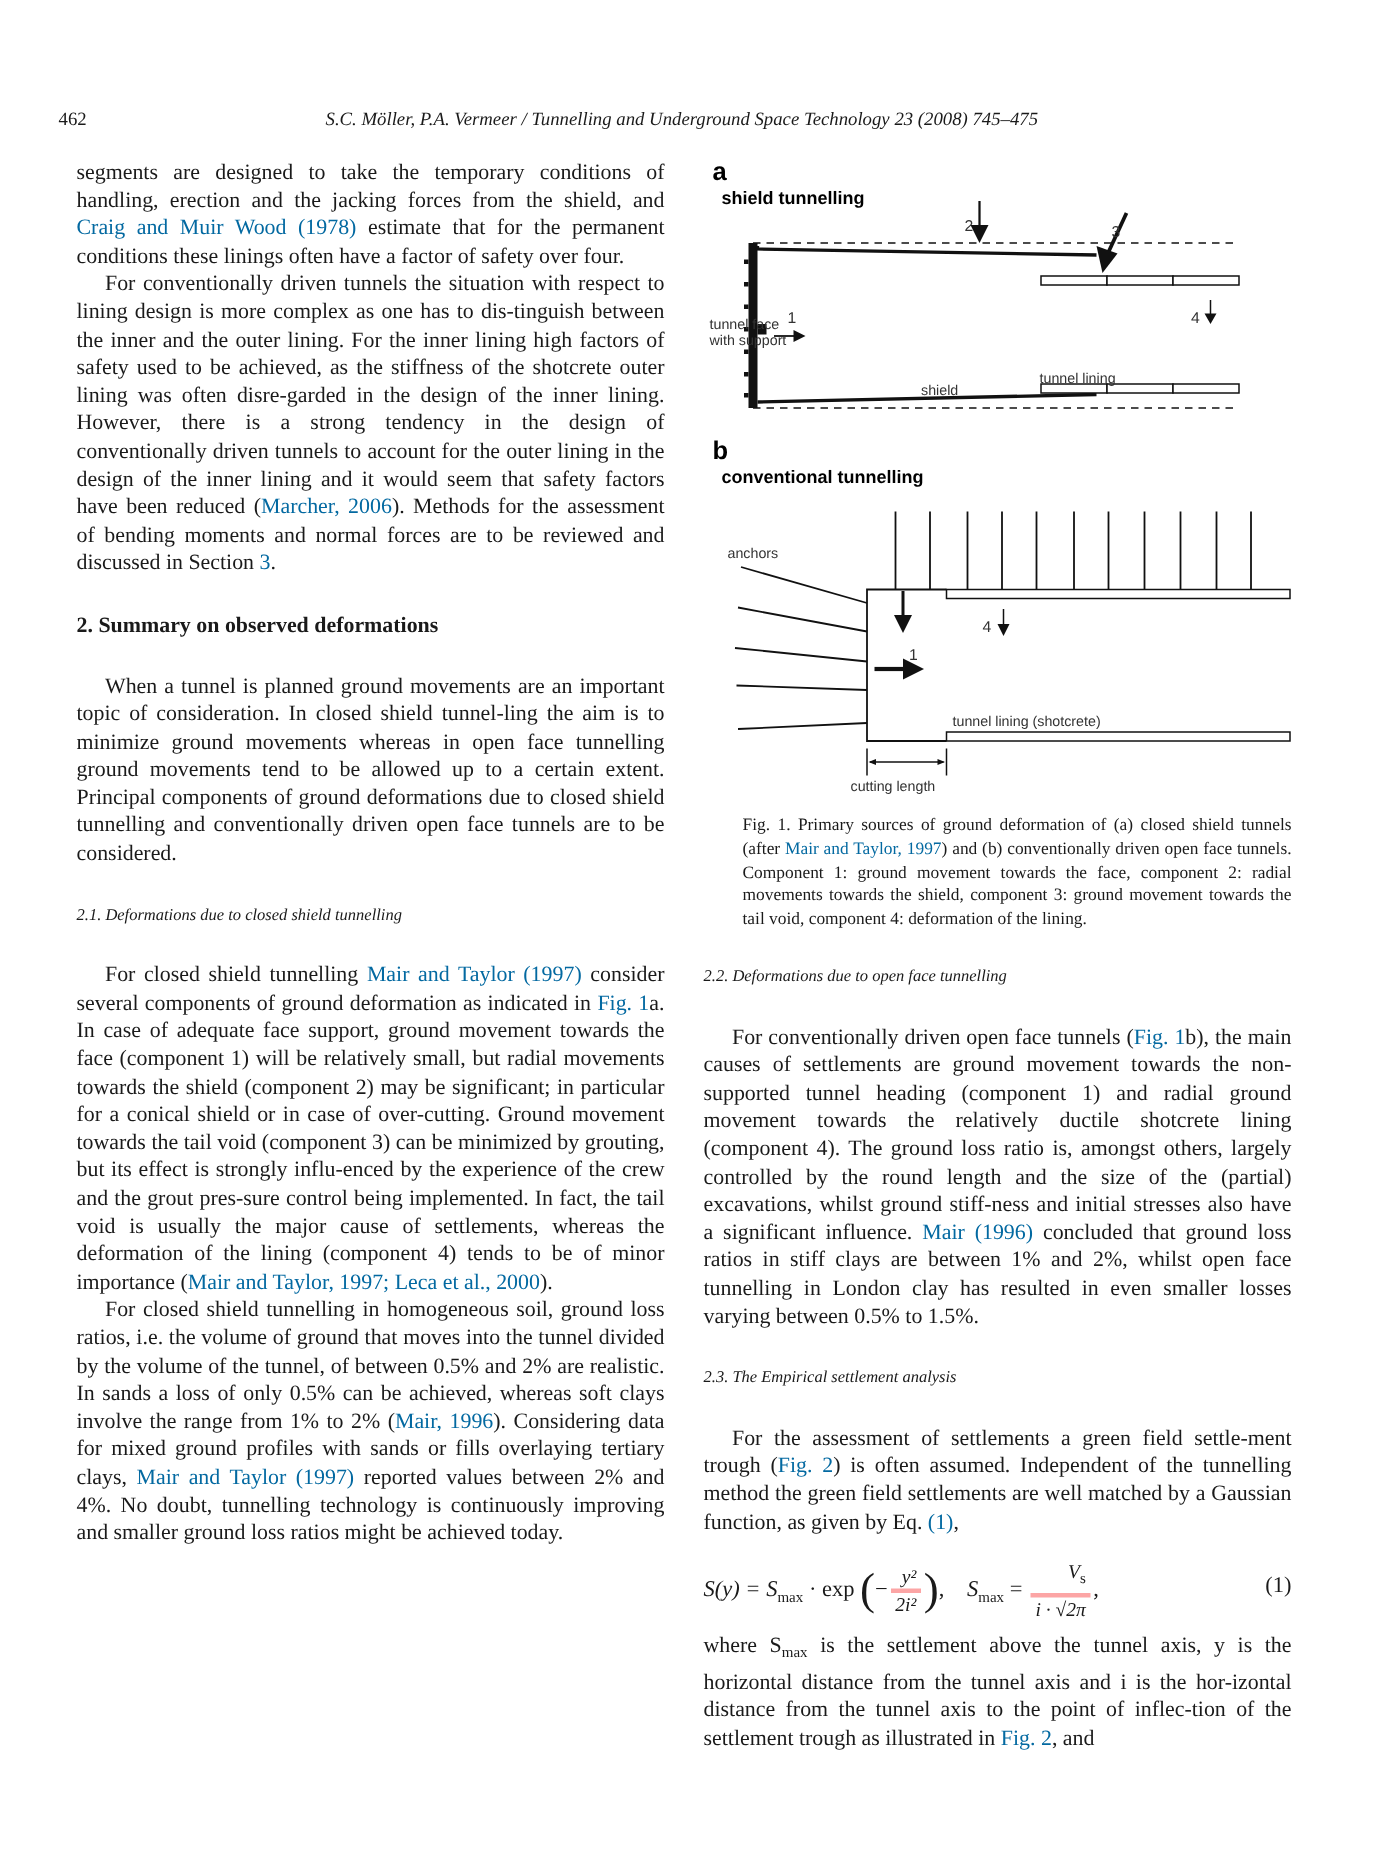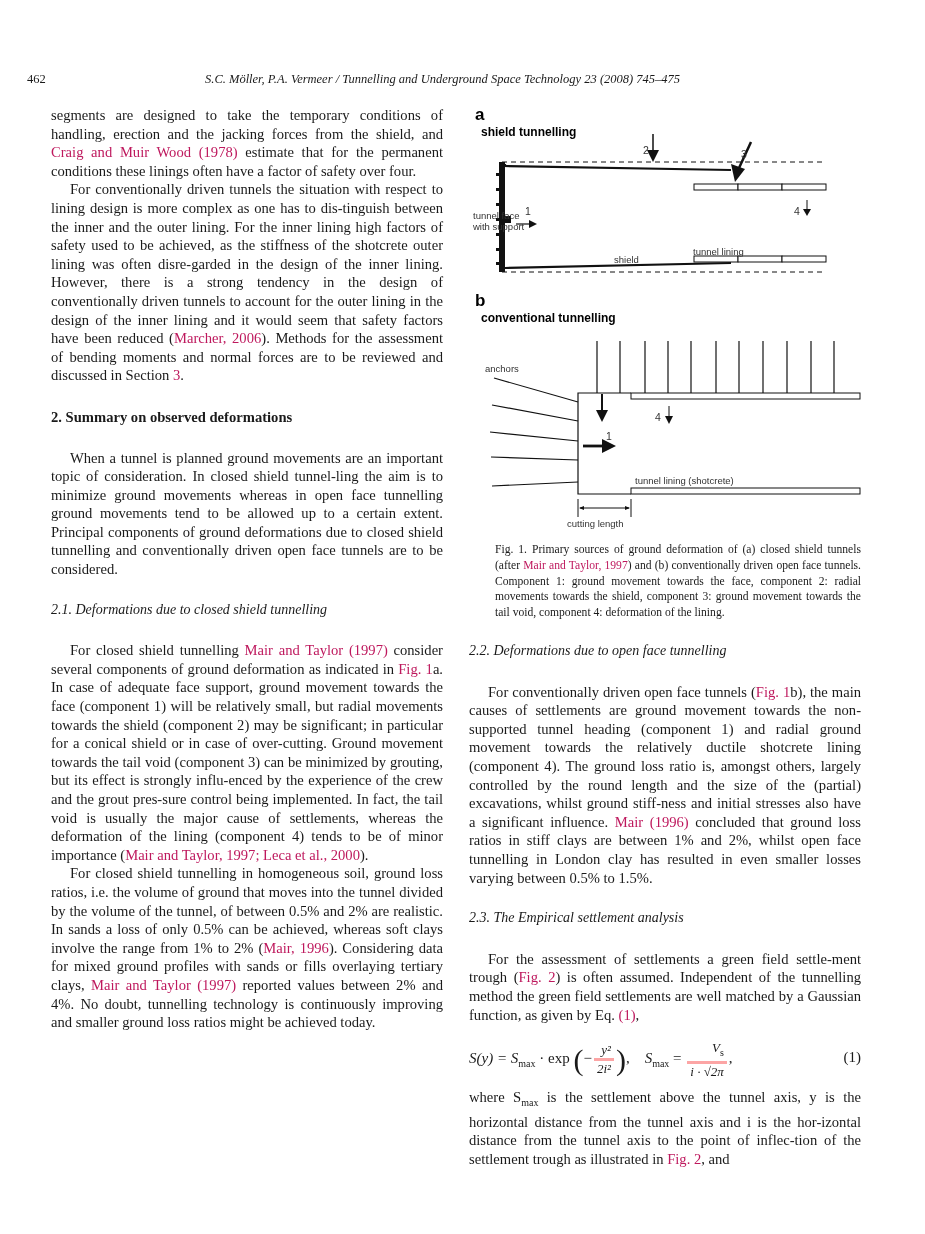--- a/index.html
+++ b/index.html
@@ -1,28 +1,28 @@
 <!DOCTYPE html>
 <html><head>
 <meta charset="utf-8">
 <style>
   html, body { margin: 0; padding: 0; background: #ffffff; }
   body { width: 925px; height: 1234px; position: relative; overflow: hidden;
          font-family: "Liberation Serif", "DejaVu Serif", serif; color: #1a1a1a; }
-  .running-head { position: absolute; top: 72px; left: 0; width: 739px; height: 20px; font-size: 12.5px; }
+  .running-head { position: absolute; top: 72px; left: 12px; width: 739px; height: 20px; font-size: 12.5px; }
   .page-num { position: absolute; left: 27px; top: 0; }
   .journal-line { position: absolute; left: 205px; top: 0; font-style: italic; }
   .col { position: absolute; top: 106px; width: 392px; font-size: 14.6px; line-height: 18.6px; }
   .col-left { left: 51px; }
   .col-right { left: 469px; }
   p { margin: 0; text-align: justify; hyphens: manual; }
   p.indent { text-indent: 19px; }
-  .link { color: #be185d; }
+  .link { color: #0369a1; }
   h2.section { font-size: 14.6px; font-weight: bold; margin: 23px 0 22px 0; }
-  h3.subsection { font-size: 14px; font-style: italic; font-weight: normal; margin: 22px 0 22px 0; }
+  h3.subsection { font-size: 11px; font-style: italic; font-weight: normal; margin: 22px 0 22px 0; }
   .figure { position: absolute; left: 469px; top: 106px; width: 392px; }
   .fig-caption { position: absolute; left: 469px; top: 542px; width: 392px; font-size: 11.6px; line-height: 15.8px; text-align: justify; }
   .fig-caption p { text-align: justify; margin-left: 26px; }
   svg text { font-family: "Liberation Sans", "DejaVu Sans", sans-serif; }
   .equation { position: relative; height: 50px; margin: 10px 0 4px 0; font-size: 15px; }
   .eq-body { position: absolute; left: 0; top: 6px; white-space: nowrap; }
   .eq-num { position: absolute; right: 0; top: 14px; }
   .frac { display: inline-block; vertical-align: middle; text-align: center; margin: 0 2px; }
   .frac .num { display: block; border-bottom: 3px solid #fca5a5; padding: 0 3px; font-size: 13px; line-height: 16px; text-align: right; }
   .frac .den { display: block; padding: 0 3px; font-size: 13px; line-height: 16px; }

